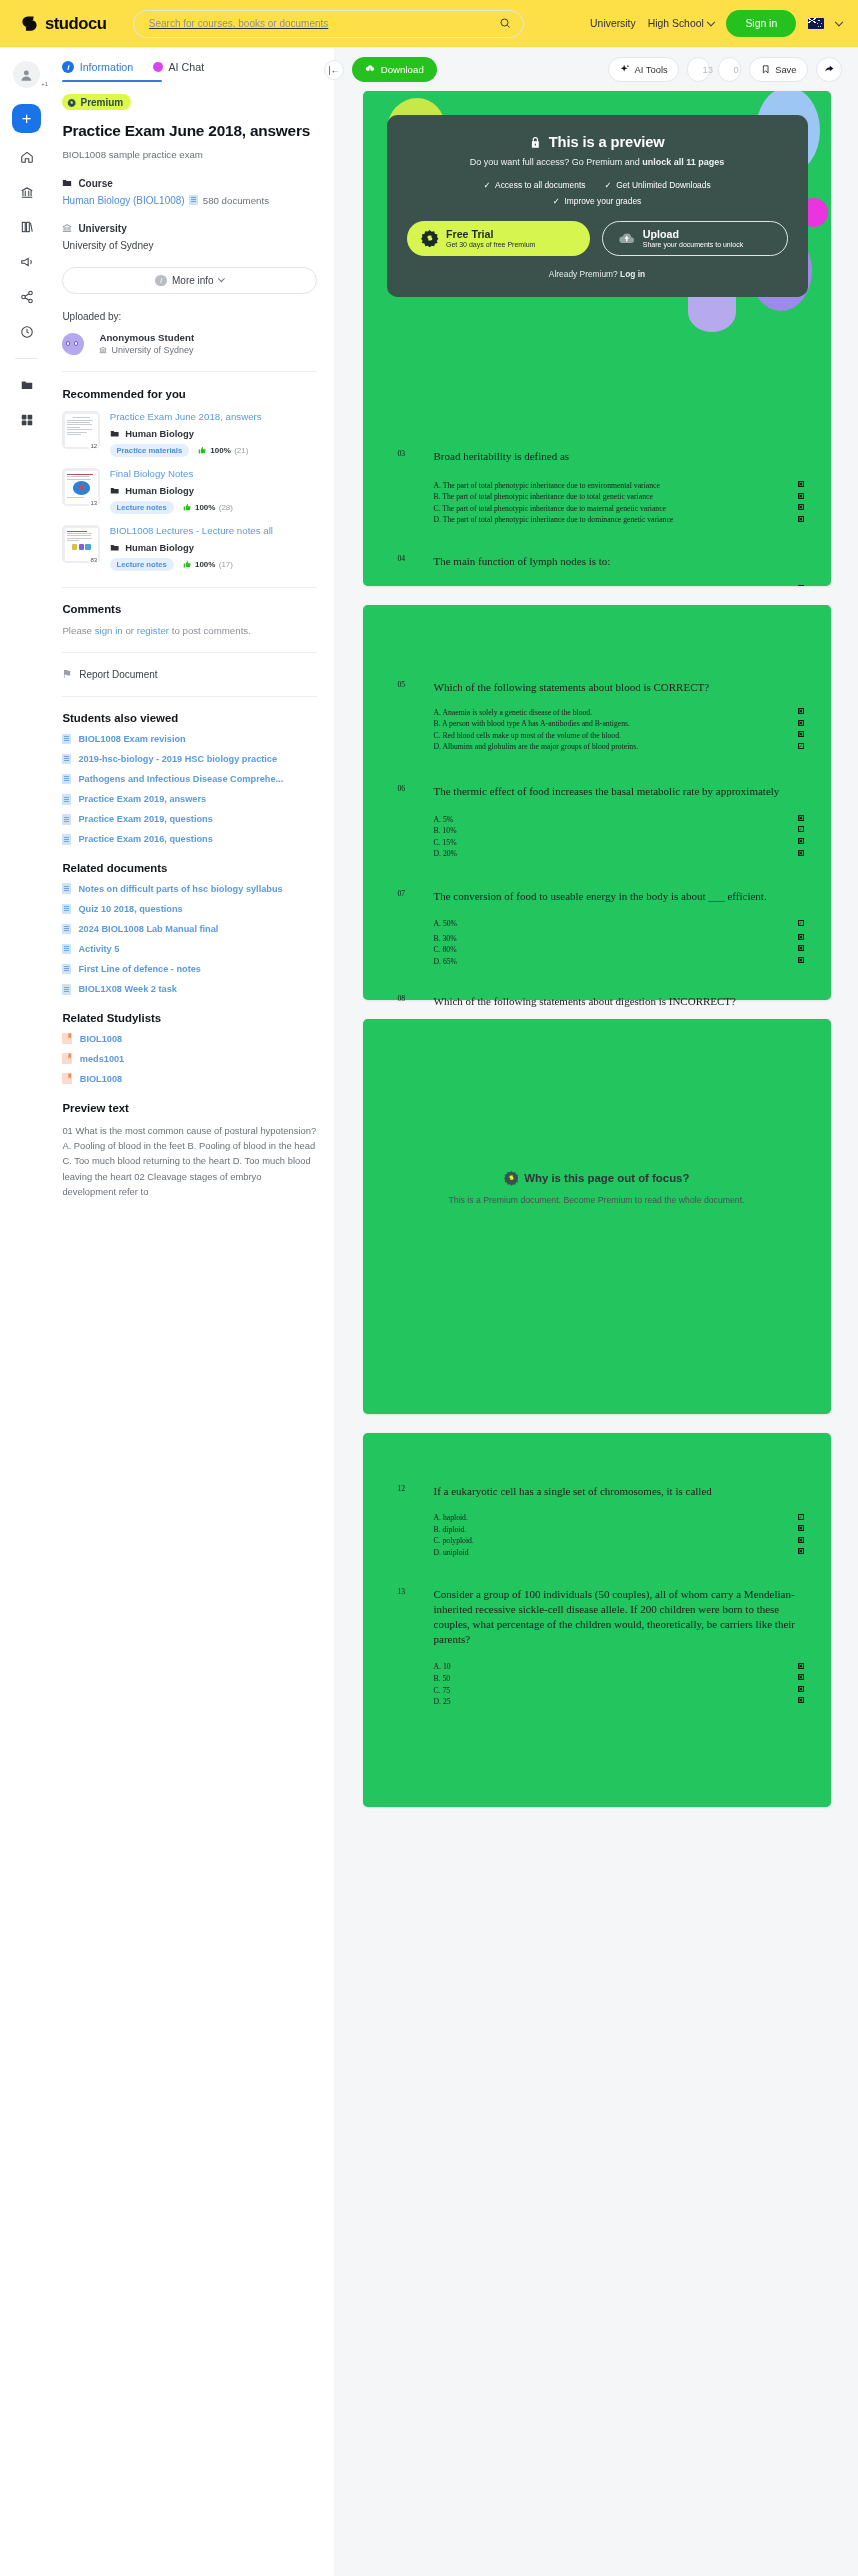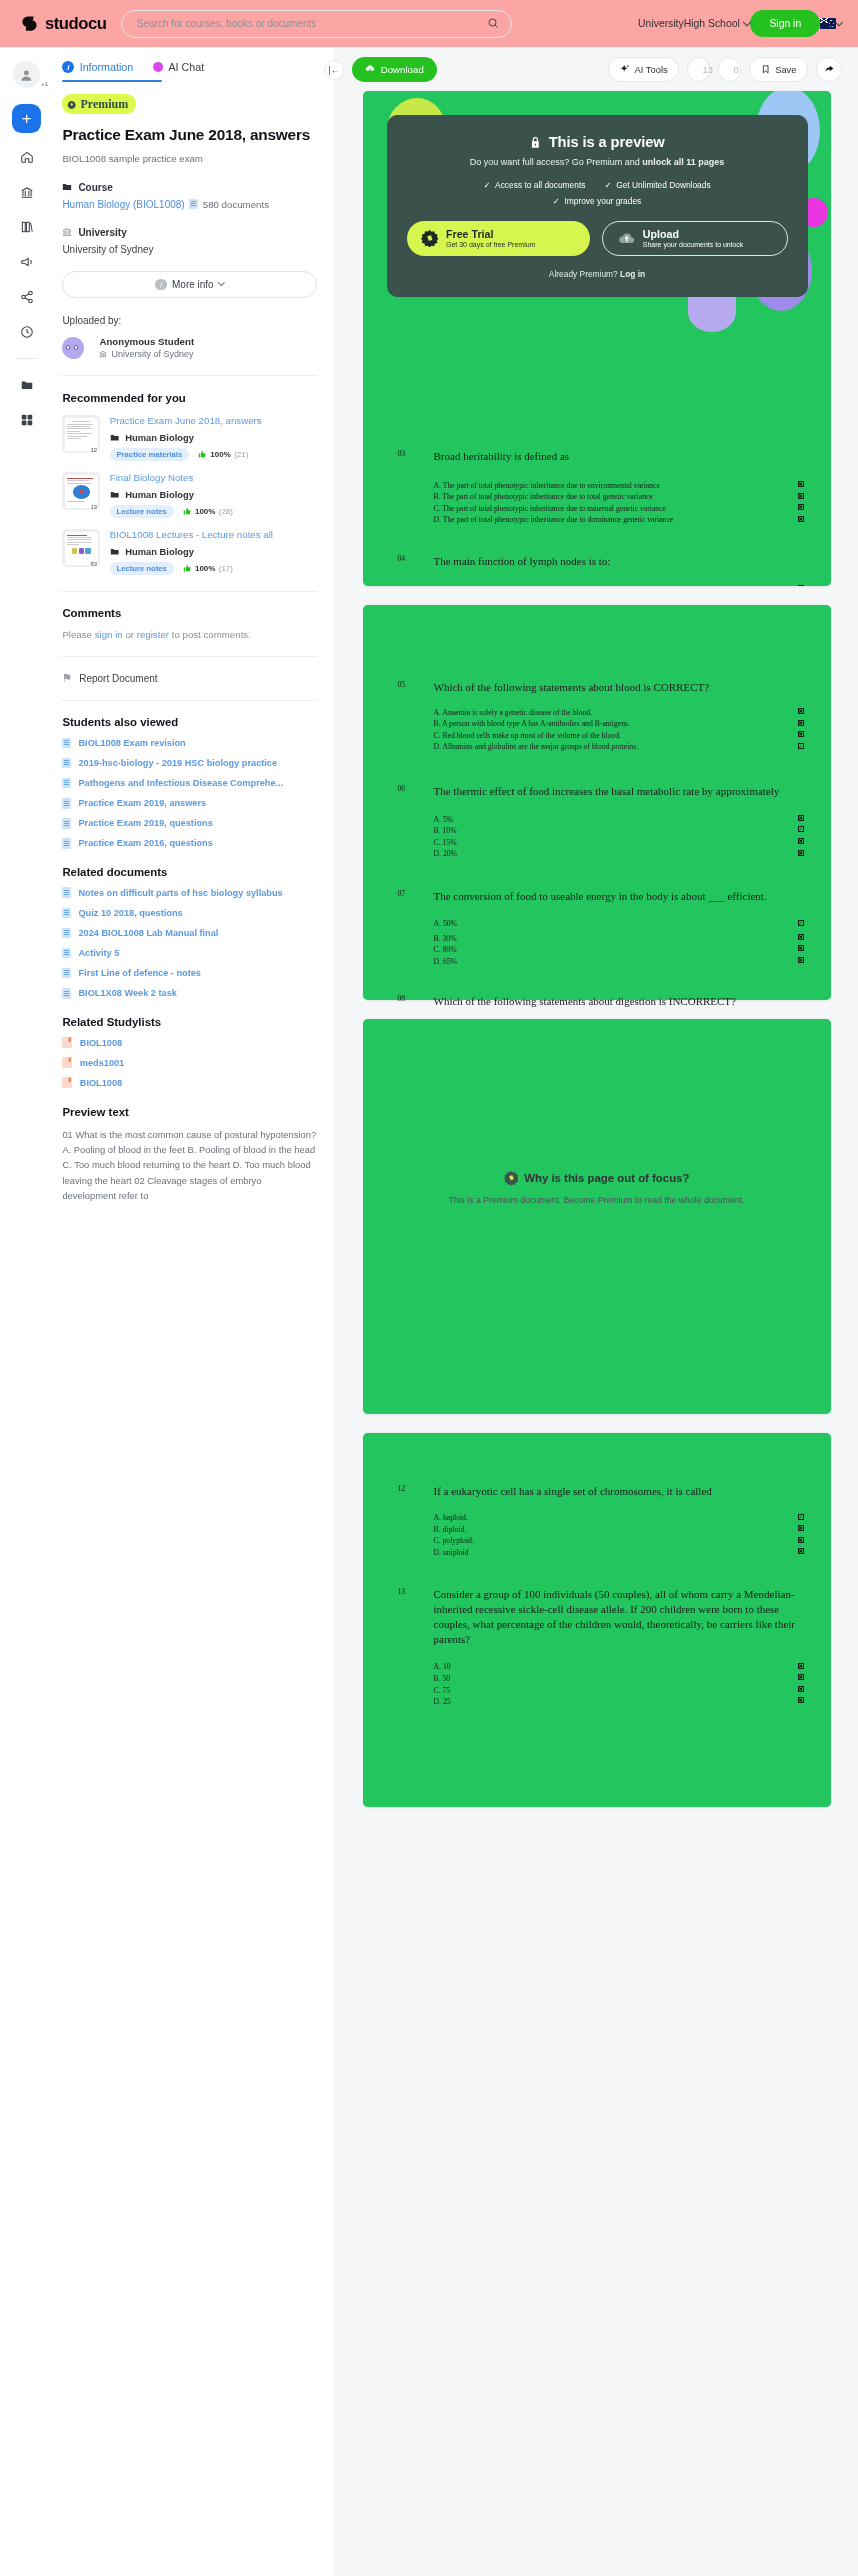--- a/index.html
+++ b/index.html
@@ -10,23 +10,24 @@
     -webkit-font-smoothing: antialiased;
   }
   body { position: relative; }
 
   
   .topbar {
     position: relative;
     height: 48px;
     display: flex;
     align-items: center;
-    background: #fca5a5;
+    background: #fde047;
     border-bottom: 0.7px solid #eceef1;
     padding: 0 17.4px 0 20px;
+    gap: 12px;
   }
   .logo { display: flex; align-items: center; gap: 6px; }
   .logo-mark { width: 19px; height: 19px; }
   .logo-text { font-size: 16.7px; font-weight: 700; letter-spacing: -0.5px; color: #0d0d0d; }
   .searchbox {
     flex: 0 0 auto;
     width: 391px;
     height: 28px;
     margin-left: 14.7px;
     border: 0.7px solid #e3e6ea;
@@ -36,20 +37,21 @@
     padding: 0 12px 0 14.7px;
   }
   .searchbox input {
     flex: 1;
     border: 0;
     outline: none;
     font-size: 10px;
     color: #2e3033;
     font-family: "Liberation Sans", sans-serif;
     background: transparent;
+    text-decoration: underline;
   }
   .searchbox input::placeholder { color: #8b9097; }
   .nav-spacer { flex: 1; }
   .nav-link {
     font-size: 10.4px;
     color: #2e3033;
     white-space: nowrap;
     display: flex;
     align-items: center;
     gap: 4.7px;
@@ -168,21 +170,21 @@
     background: #d946ef;
     border-radius: 48% 52% 45% 55% / 50% 44% 56% 50%;
   }
   .premium-chip {
     display: inline-flex; align-items: center; gap: 4px;
     background: #dcf94c;
     border-radius: 9.4px;
     padding: 2.7px 8px 2.7px 4.7px;
     margin-top: 12px;
   }
-  .premium-chip span { font-size: 12px; color: #2f4b44; font-weight: 600; font-family: Liberation Serif, serif; }
+  .premium-chip span { font-size: 10px; color: #2f4b44; font-weight: 600; }
   .doc-title {
     font-size: 15.4px; font-weight: 700; color: #11141a;
     margin-top: 12px; letter-spacing: -0.2px;
   }
   .doc-sub { font-size: 9.7px; color: #6c7279; margin-top: 8.7px; }
   .meta-label {
     display: flex; align-items: center; gap: 6px;
     font-size: 10px; font-weight: 600; color: #2e3238;
     margin-top: 17.4px;
   }

